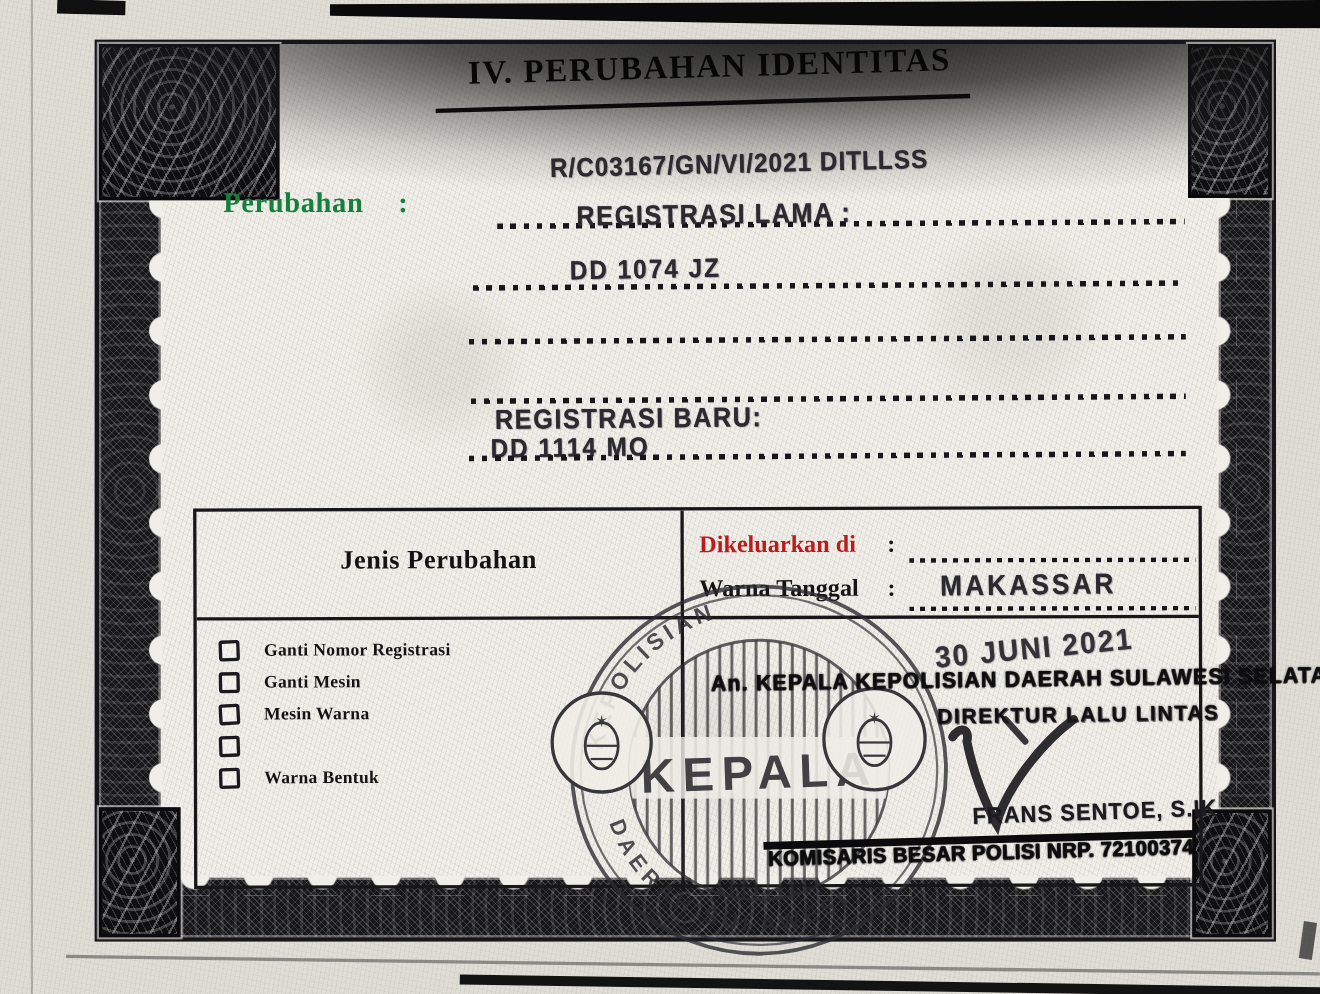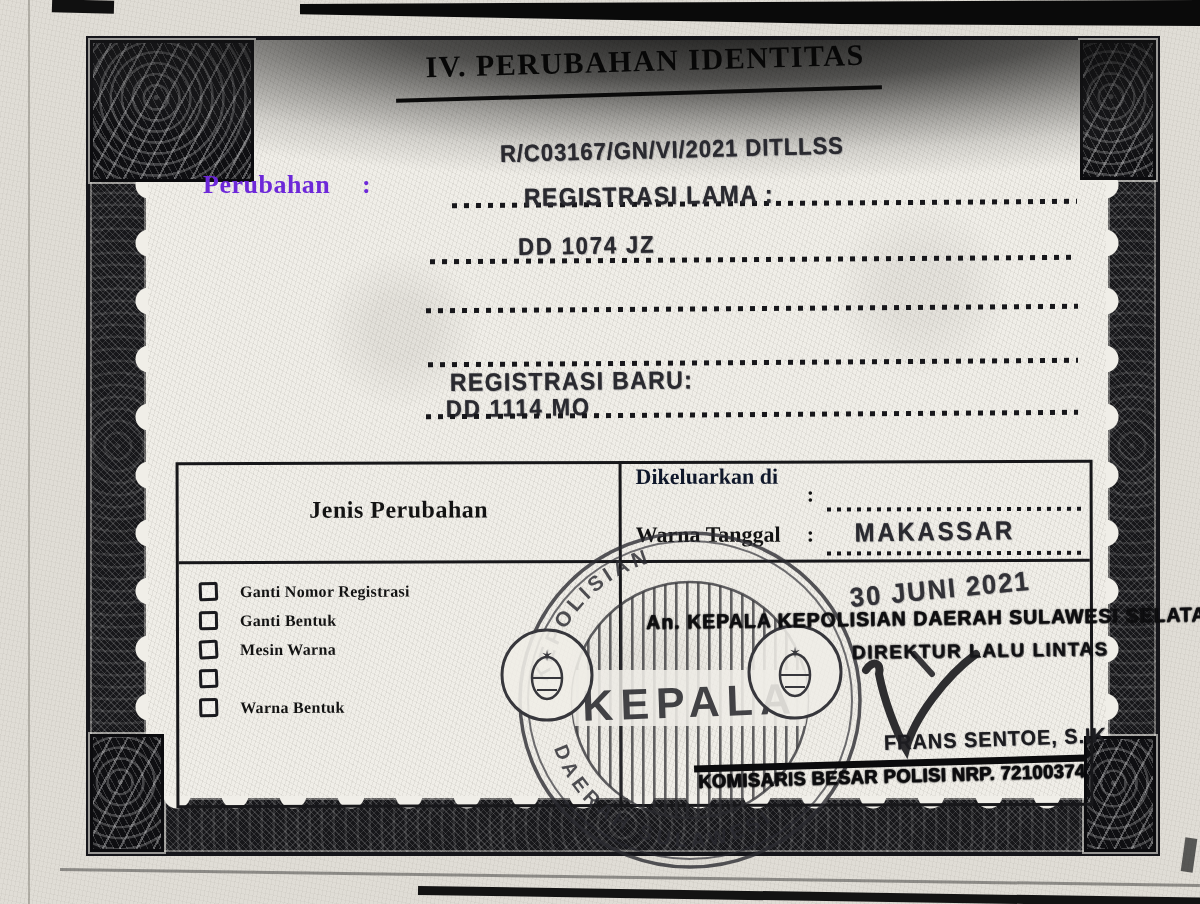--- a/index.html
+++ b/index.html
@@ -65,21 +65,21 @@
   .corner.br{right:0;bottom:0;width:72px;height:116px;}
   .top-shadow{position:absolute;left:0;top:0;width:100%;height:170px;z-index:4;pointer-events:none;
     background:radial-gradient(ellipse 980px 185px at 60% -30px,
       rgba(5,5,5,.95) 0%, rgba(14,14,14,.70) 38%, rgba(30,30,30,.38) 60%, rgba(60,60,60,.16) 76%, rgba(0,0,0,0) 92%);}
 
   
   .lay{position:absolute;z-index:5;white-space:nowrap;}
   .title{left:402px;top:44px;width:486px;text-align:center;font-size:30px;font-weight:bold;color:#070707;
     letter-spacing:1.5px;transform:rotate(-1.6deg);}
   .title-rule{left:396px;top:92px;width:486px;height:4px;background:#0a0a0a;transform:rotate(-1.6deg);}
-  .lbl{font-weight:bold;color:#6d28d9;}
+  .lbl{font-weight:bold;color:#15803d;}
   .perubahan{left:203px;top:170px;font-size:26px;letter-spacing:.5px;}
   .perub-colon{left:362px;top:170px;font-size:26px;}
 
   .dots{height:5px;background:repeating-linear-gradient(90deg,#17171b 0 5px, transparent 5px 12px);transform:rotate(-.4deg);}
   .d1{left:452px;top:201px;width:625px;}
   .d2{left:430px;top:257px;width:648px;}
   .d3{left:426px;top:306px;width:652px;}
   .d4{left:428px;top:360px;width:650px;}
   .d5{left:426px;top:412px;width:652px;}
 
@@ -90,21 +90,21 @@
   .s-ddlama{left:518px;top:233px;font-size:24px;letter-spacing:2px;transform:rotate(-1deg) scaleX(.92);transform-origin:left;}
   .s-regbaru{left:450px;top:368px;font-size:25px;letter-spacing:1.5px;transform:rotate(-.6deg) scaleX(.92);transform-origin:left;}
   .s-ddbaru{left:446px;top:395px;font-size:24px;letter-spacing:2px;transform:rotate(-.8deg) scaleX(.92);transform-origin:left;}
 
   
   .tbl{position:absolute;left:176px;top:461px;width:917px;height:346px;z-index:5;
     border:3px solid #17171a;box-sizing:border-box;transform:rotate(-.15deg);}
   .tbl .vdiv{position:absolute;left:440px;top:0;width:3px;height:100%;background:#17171a;}
   .tbl .hdiv{position:absolute;left:0;top:96px;width:100%;height:3px;background:#17171a;}
   .jenis{position:absolute;left:0;top:32px;width:440px;text-align:center;font-size:24px;font-weight:bold;color:#131313;letter-spacing:.5px;}
-  .dik-lbl{position:absolute;left:457px;top:0;font-size:22px;font-weight:bold;color:#0f172a;}
+  .dik-lbl{position:absolute;left:457px;top:18px;font-size:22px;font-weight:bold;color:#b91c1c;}
   .dik-colon{position:absolute;left:628px;top:18px;font-size:22px;font-weight:bold;color:#131313;}
   .dik-dots{position:absolute;left:648px;top:44px;width:260px;height:4px;
     background:repeating-linear-gradient(90deg,#17171b 0 4px, transparent 4px 10px);}
   .pada-lbl{position:absolute;left:457px;top:58px;font-size:22px;font-weight:bold;color:#131313;}
   .pada-colon{position:absolute;left:628px;top:58px;font-size:22px;font-weight:bold;color:#131313;}
   .pada-dots{position:absolute;left:648px;top:88px;width:260px;height:4px;
     background:repeating-linear-gradient(90deg,#17171b 0 4px, transparent 4px 10px);}
   .makassar{position:absolute;left:676px;top:54px;font-size:26px;letter-spacing:3px;
     transform:rotate(-.6deg) scaleX(.92);transform-origin:left;white-space:nowrap;}
 
@@ -187,21 +187,21 @@
     <div class="pada-dots"></div>
     <div class="makassar stamped">MAKASSAR</div>
 
     <div class="cbx-list">
       <div class="cbx-row">
         <div class="cbx-box"></div>
         <div class="cbx-label">Ganti Nomor Registrasi</div>
       </div>
       <div class="cbx-row">
         <div class="cbx-box" style="transform:rotate(-1deg)"></div>
-        <div class="cbx-label">Ganti Bentuk</div>
+        <div class="cbx-label">Ganti Mesin</div>
       </div>
       <div class="cbx-row">
         <div class="cbx-box" style="transform:rotate(-3deg)"></div>
         <div class="cbx-label">Mesin Warna</div>
       </div>
       <div class="cbx-row">
         <div class="cbx-box" style="transform:rotate(-2deg)"></div>
       </div>
       <div class="cbx-row">
         <div class="cbx-box" style="transform:rotate(-1.5deg)"></div>

